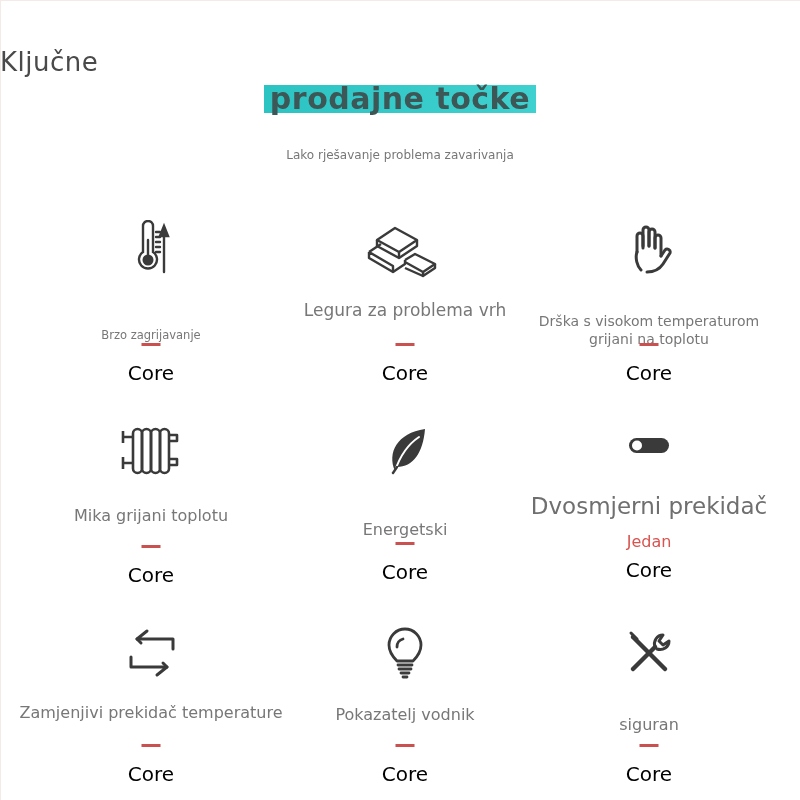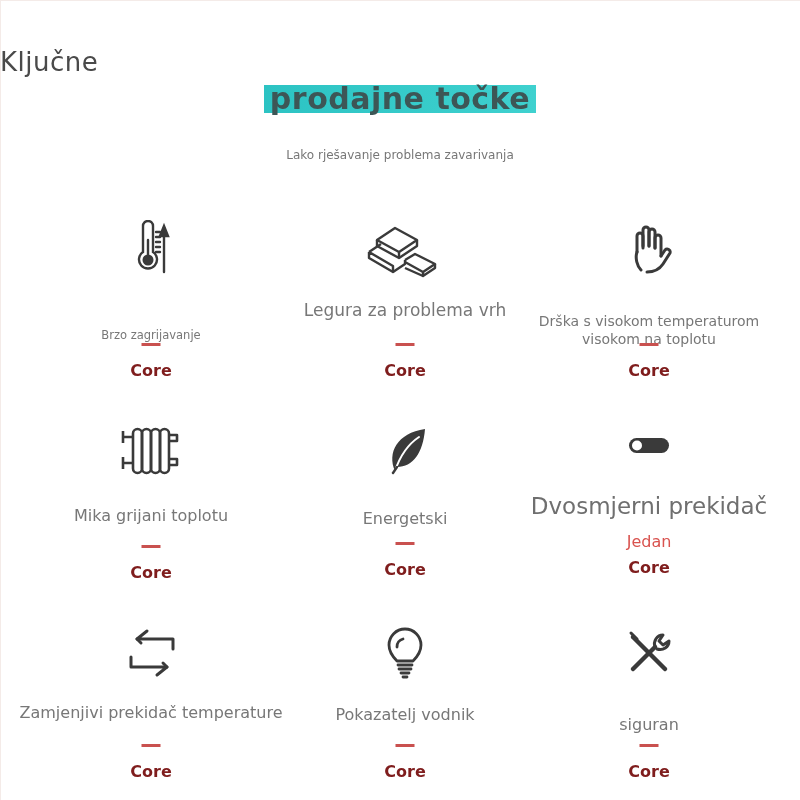--- a/index.html
+++ b/index.html
@@ -101,23 +101,22 @@
       position: absolute;
       left: 0; width: 300px;
       text-align: center;
       font-size: 16px;
       color: #d9534f;
     }
     .cell .core {
       position: absolute;
       left: 0; width: 300px;
       text-align: center;
-      font-size: 16px;
-      color: #7f1d1d;
-      font-weight: bold;
+      font-size: 20px;
+      color: #000000;
     }
   </style>
 </head>
 <body>
 
 <div class="page-frame"></div>
 
 <div class="header">
   <div class="title-line1">Ključne</div>
   <div class="title-line2-wrap">
@@ -172,21 +171,21 @@
         <path d="M16 30 V14 a3 3 0 0 1 6 0 V26"></path>
         <path d="M22 24 V8 a3 3 0 0 1 6 0 V24"></path>
         <path d="M28 24 V10 a3 3 0 0 1 6 0 V26"></path>
         <path d="M34 26 V16 a3 3 0 0 1 6 0 V34"></path>
         <path d="M40 34 L44 28 a3 3 0 0 1 5 3 L42 42 C38 48 32 50 26 50"></path>
         <path d="M16 30 C14 36 16 44 20 48"></path>
       </svg>
     </div>
     <div class="label mid" style="top:300px;margin-top:12px;">
       <span>Drška s visokom temperaturom</span><br>
-      <span>visokom na toplotu</span>
+      <span>grijani na toplotu</span>
     </div>
     <div class="dash" style="top:343px;"></div>
     <div class="core" style="top:361px;">Core</div>
   </div>
 
   <div class="cell" style="left:1px; top:0;">
     <div class="icon" style="top:423px; width:64px;">
       <svg viewBox="0 0 64 56" style="width:64px;" fill="none" stroke="#3a3a3a" stroke-width="2.6" stroke-linejoin="round">
         <rect x="14" y="6" width="9" height="44" rx="4.5"></rect>
         <rect x="23" y="6" width="9" height="44" rx="4.5"></rect>
@@ -202,21 +201,21 @@
   </div>
 
   <div class="cell" style="left:255px; top:0;">
     <div class="icon" style="top:423px;">
       <svg viewBox="0 0 56 56">
         <path d="M18 48 C10 30 20 10 48 6 C46 30 36 44 20 44 Z" fill="#3a3a3a"></path>
         <path d="M18 48 C22 36 30 22 42 14" stroke="#ffffff" stroke-width="2" fill="none" stroke-linecap="round"></path>
         <path d="M20 44 L16 50" stroke="#3a3a3a" stroke-width="2.4" stroke-linecap="round"></path>
       </svg>
     </div>
-    <div class="label" style="top:508px; line-height:22px;">
+    <div class="label" style="top:519px; line-height:22px;">
       <span>Energetski</span><br>
     </div>
     <div class="dash" style="top:542px;"></div>
     <div class="core" style="top:560px;">Core</div>
   </div>
 
   <div class="cell" style="left:499px; top:0;">
     <div class="icon" style="top:418px;">
       <svg viewBox="0 0 56 56">
         <rect x="8" y="20" width="40" height="15" rx="7.5" fill="#3a3a3a"></rect>

